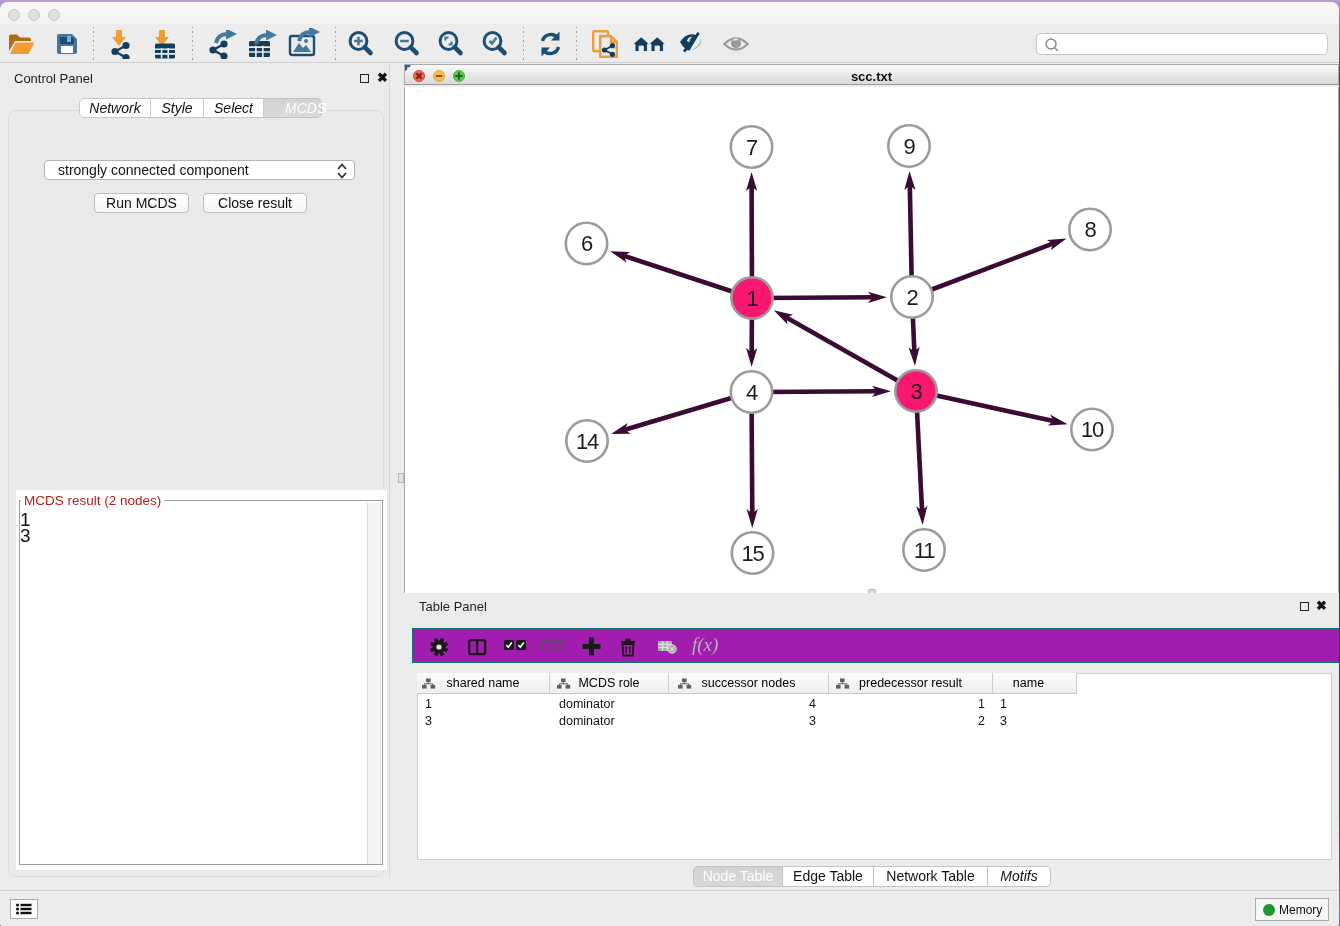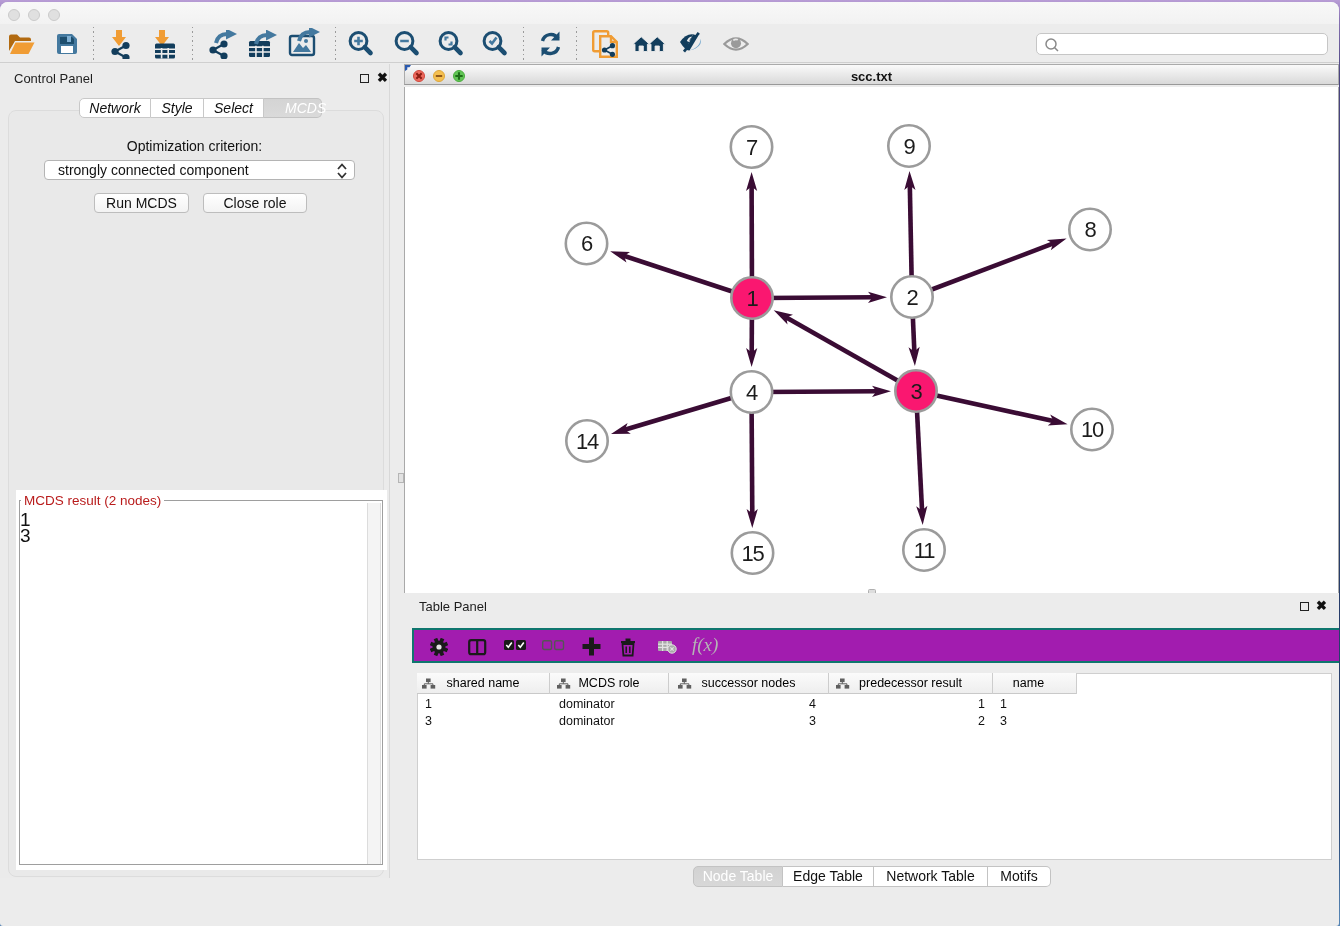--- a/index.html
+++ b/index.html
@@ -36,21 +36,21 @@
 .canvas { position:absolute; left:0; top:23px; width:935px; height:506px; background:#fff; border-left:1px solid #a9a9a9; border-right:1px solid #a9a9a9; }
 .tpanel { position:absolute; left:404px; top:591px; width:935px; height:297px; background:#ececec; }
 .ttoolbar { position:absolute; left:8px; top:35px; width:1032px; height:35px; background:#a21caf; border:2px solid #0f766e; }
 .tblwrap { position:absolute; left:13px; top:80px; width:915px; height:187px; background:#fff; box-shadow:inset 0 0 0 1px #cfcfcf; }
 .thead { position:absolute; left:0; top:0; height:21px; background:linear-gradient(#fbfbfb,#eee); border-bottom:1px solid #c9c9c9; font-size:13px; color:#111; }
 .tcell { position:absolute; top:0; height:21px; border-right:1px solid #cdcdcd; text-align:center; line-height:21px; font-size:12.5px; }
 .trow { position:absolute; font-size:12.5px; color:#111; height:17px; line-height:17px; }
 .btabs { position:absolute; display:flex; font-size:14px; }
 .btabs .seg { background:#fff; border:1px solid #c3c3c3; border-left:none; color:#111; text-align:center; line-height:19px; height:21px; }
 .btabs .seg:first-child { border-left:1px solid #c3c3c3; border-radius:5px 0 0 5px; }
-.btabs .seg:last-child { border-radius:0 5px 5px 0; }
+.btabs .seg:last-child { border-radius:0 5px 5px 0;font-style:italic; }
 .btabs .seg.sel { background:linear-gradient(#d2d2d2,#d8d8d8); color:#fff; }
 .statusbar { position:absolute; left:0; top:888px; width:100%; height:36px; background:#ececec; border-top:1px solid #cfcfcf; }
 .listbtn { position:absolute; left:10px; top:8px; width:28px; height:20px; background:#fcfcfc; border:1px solid #ababab; }
 .membtn { position:absolute; left:1255px; top:7px; width:74px; height:23px; background:#f6f6f6; border:1px solid #ababab; font-size:12px; color:#111; }
 </style>
 </head>
 <body>
 <div class="win">
   <div class="titlebar">
     <div class="tl" style="left:8px"></div>
@@ -193,29 +193,28 @@
     <div class="phead" style="left:14px;top:7px">Control Panel</div>
     <div class="flico" style="left:360px;top:10px"></div>
     <div class="xico" style="left:377px;top:6px">✖</div>
     <div class="tabpanel"></div>
     <div class="pill" style="left:79px;top:34px">
       <div class="seg" style="width:72px">Network</div>
       <div class="seg" style="width:53px">Style</div>
       <div class="seg" style="width:60px">Select</div>
       <div class="seg sel" style="width:58px">MCDS</div>
     </div>
-    <div class="optlbl" style="top:74px">Optimization criterion:</div>
     <div class="combo" style="left:44px;top:96px;width:311px;height:20px;line-height:19px;padding-left:13px">strongly connected component
       <svg width="12" height="16" style="position:absolute;right:6px;top:2px">
           <path d="M2 6 L6 1.5 L10 6" fill="none" stroke="#333" stroke-width="1.8"></path>
           <path d="M2 10 L6 14.5 L10 10" fill="none" stroke="#333" stroke-width="1.8"></path>
         </svg>
     </div>
     <div class="btn" style="left:94px;top:129px;width:95px;height:20px;line-height:19px">Run MCDS</div>
-    <div class="btn" style="left:203px;top:129px;width:104px;height:20px;line-height:19px">Close role</div>
+    <div class="btn" style="left:203px;top:129px;width:104px;height:20px;line-height:19px">Close result</div>
     <div class="resultbox">
       <div class="tborder"></div>
       <div class="tlegend">MCDS result (2 nodes)</div>
       <div class="vsb"></div>
       <div style="position:absolute;left:4px;top:22px;font-size:19px;color:#111;line-height:16.4px">1<br>3</div>
     </div>
   </div>
   <svg width="6" height="10" style="position:absolute;left:398px;top:471px">
       <rect x="0.5" y="0.5" width="5" height="9" fill="#e2e2e2" stroke="#b5b5b5"></rect>
     </svg>
@@ -403,13 +402,33 @@
       <div class="trow" style="left:412px;top:40px;width:156px;text-align:right">2</div>
       <div class="trow" style="left:583px;top:40px">3</div>
     </div>
     <div class="btabs" style="left:289px;top:273px">
       <div class="seg sel" style="width:90px">Node Table</div>
       <div class="seg" style="width:91px">Edge Table</div>
       <div class="seg" style="width:114px">Network Table</div>
       <div class="seg" style="width:63px">Motifs</div>
     </div>
   </div>
+  <div class="statusbar">
+    <div class="listbtn">
+        <svg width="16" height="12" style="position:absolute;left:5px;top:3px">
+          <g fill="#111">
+            <circle cx="1.5" cy="2" r="1.5"></circle>
+            <circle cx="1.5" cy="6" r="1.5"></circle>
+            <circle cx="1.5" cy="10" r="1.5"></circle>
+            <rect x="4.5" y="0.8" width="11" height="2.4"></rect>
+            <rect x="4.5" y="4.8" width="11" height="2.4"></rect>
+            <rect x="4.5" y="8.8" width="11" height="2.4"></rect>
+          </g>
+        </svg>
+      </div>
+    <div class="membtn">
+        <svg width="12" height="12" style="position:absolute;left:7px;top:5px">
+          <circle cx="6" cy="6" r="6" fill="#1e9632"></circle>
+        </svg>
+        <span style="position:absolute;left:23px;top:4px">Memory</span>
+      </div>
+  </div>
 </div>
 
 </body></html>

